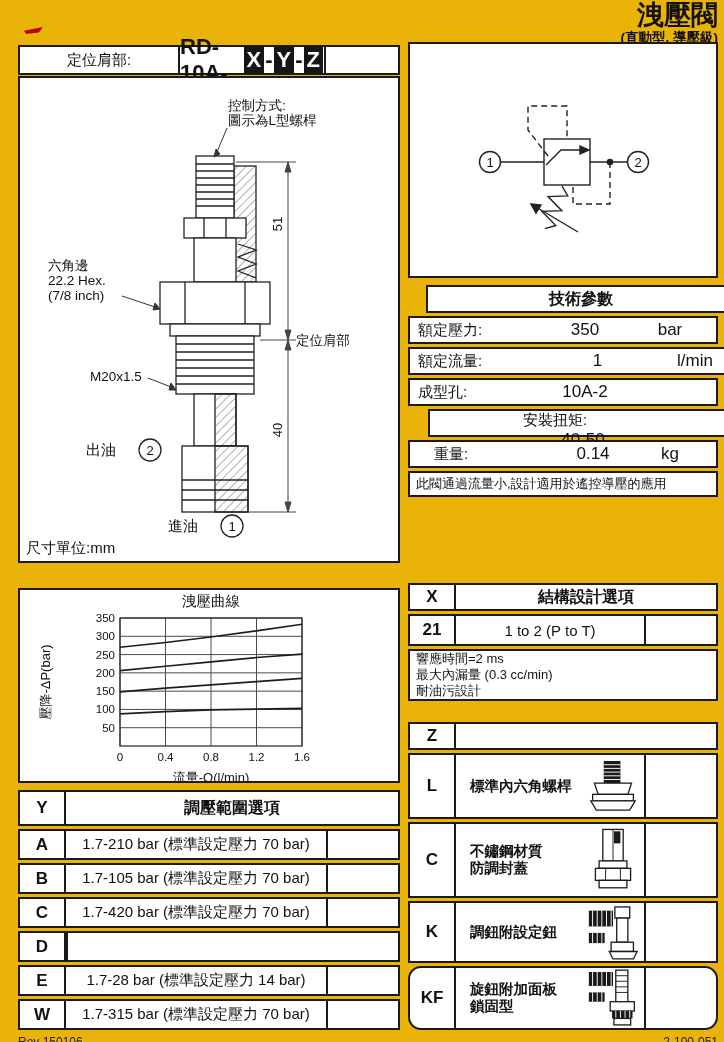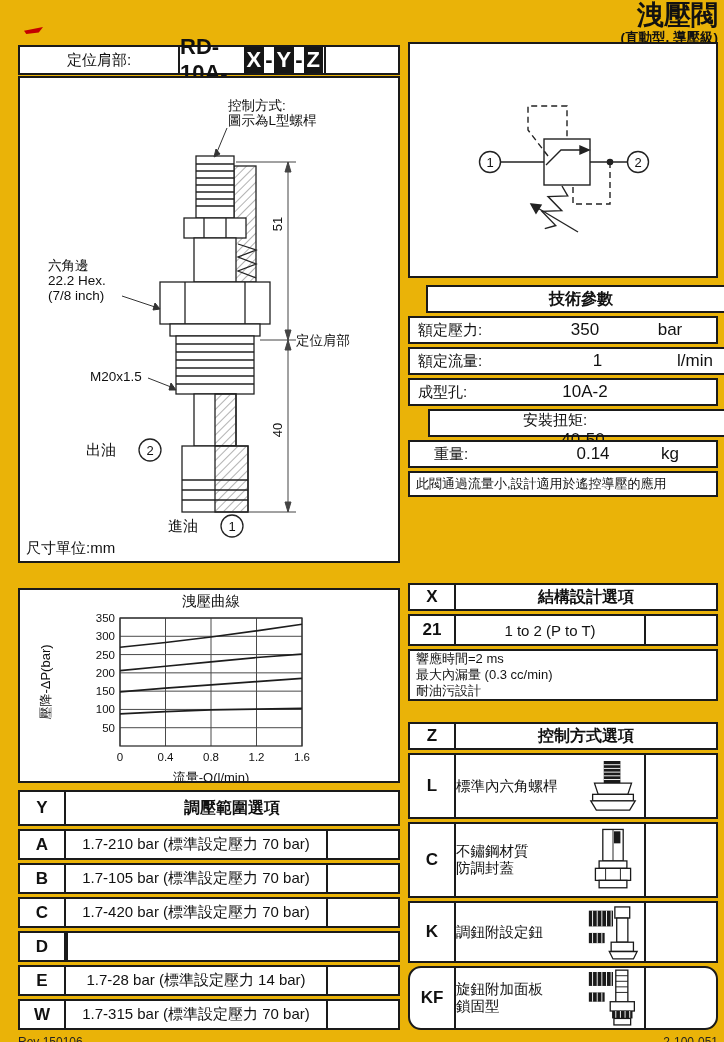--- a/index.html
+++ b/index.html
@@ -23,21 +23,21 @@
   svg text{fill:#111;}
   .dtxt{font-size:13.5px;}
   .dtxt2{font-size:15px;}
   .dimtxt{font-size:13px;}
   
   .trow{position:absolute;left:0;border:2px solid #1a1a1a;background:#fff;box-sizing:border-box;display:flex;align-items:center;}
   .codecell{width:44px;align-self:stretch;border-right:2px solid #1a1a1a;display:flex;align-items:center;justify-content:center;font-weight:700;font-size:17px;}
   .emptycell{width:70px;align-self:stretch;border-left:2px solid #1a1a1a;}
   .ttl{flex:1;text-align:center;font-weight:700;font-size:16px;}
   .desc{flex:1;text-align:center;font-size:15px;}
-  .descl{flex:1;text-align:left;font-size:14.5px;white-space:pre-line;line-height:17px;}
+  .descl{flex:1;text-align:left;font-size:14.5px;padding-left:14px;white-space:pre-line;line-height:17px;font-weight:bold;}
   .iconcell{width:62px;display:flex;align-items:center;justify-content:center;}
   .notes{font-size:13px;line-height:16px;padding:3px 6px;white-space:pre-line;}
   
   .techlabel{width:128px;padding-left:8px;font-size:15px;}
   .techval{flex:1;text-align:center;font-size:17px;}
   .techunit{width:92px;text-align:center;font-size:17px;}
   
   #chartbox{left:18px;top:588px;width:382px;height:195px;}
   .grid{stroke:#4a4a4a;stroke-width:1;}
   .frame{fill:none;stroke:#333;stroke-width:1.3;}
@@ -304,21 +304,20 @@
     <div class="trow" style="left:18px;top:999px;width:382px;height:31px;">
       <div class="codecell">W</div>
       <div class="desc">1.7-315  bar (標準設定壓力 70 bar)</div>
       <div class="emptycell"></div>
     </div>
   </div>
 
   <div>
     <div class="trow" style="left:408px;top:722px;width:310px;height:28px;">
       <div class="codecell">Z</div>
-      <div class="ttl">控制方式選項</div>
     </div>
     <div class="trow" style="left:408px;top:753px;width:310px;height:66px;">
       <div class="codecell">L</div>
       <div class="descl">標準內六角螺桿</div>
       <div class="iconcell">
         <svg width="50" height="56" viewBox="0 0 54 58">
           <rect x="17" y="2" width="18" height="24" fill="#1a1a1a"></rect>
           <g stroke="#fff" stroke-width="1">
               <line x1="17" y1="6" x2="35" y2="6"></line>
               <line x1="17" y1="10" x2="35" y2="10"></line>

